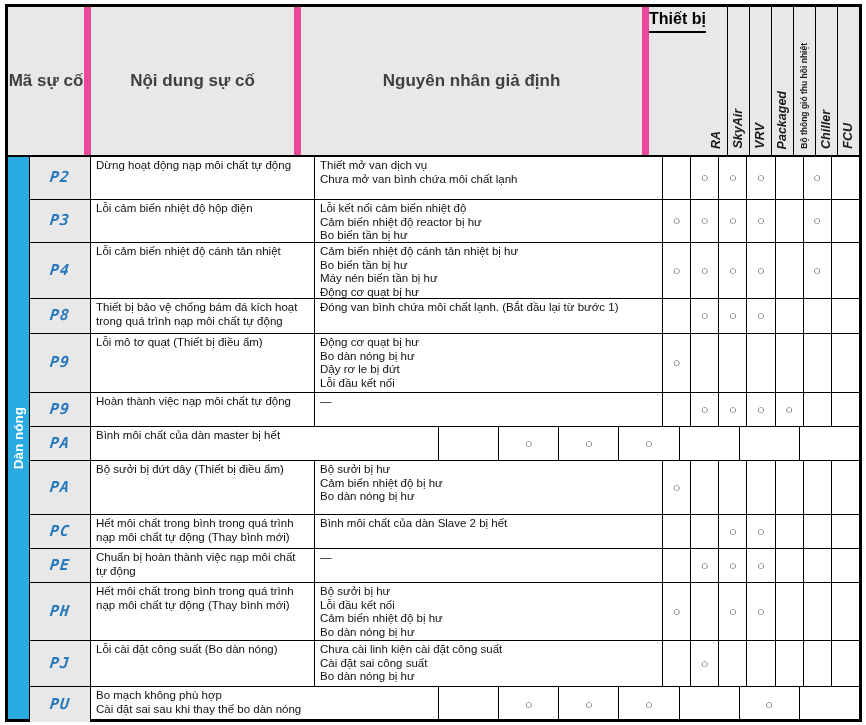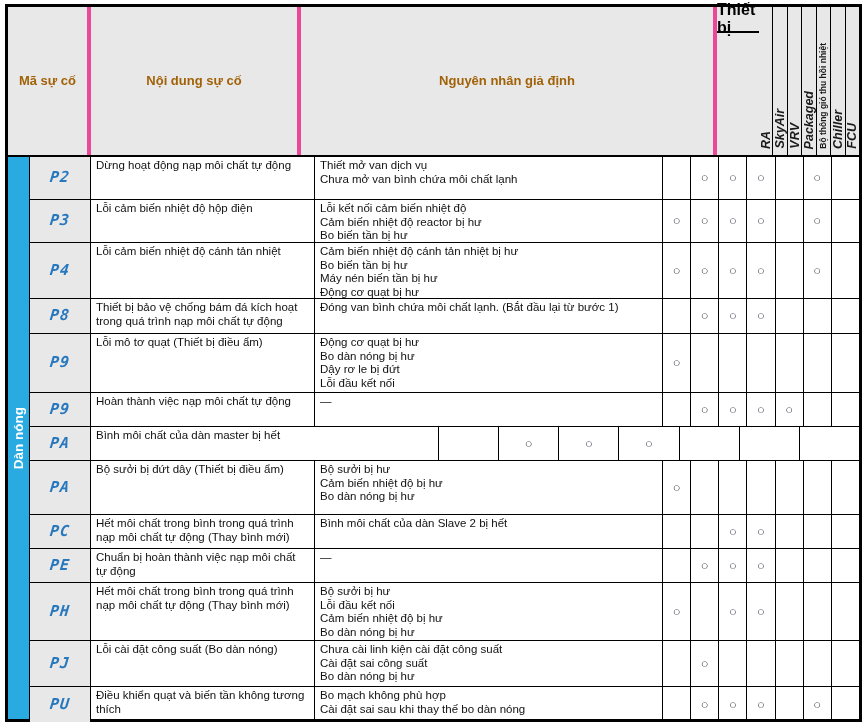--- a/index.html
+++ b/index.html
@@ -3,25 +3,25 @@
 <meta charset="utf-8">
 <style>
   * { margin:0; padding:0; box-sizing:border-box; }
   html,body { width:866px; height:725px; background:#fff; font-family:"Liberation Sans", sans-serif; }
   .page { position:relative; width:866px; height:725px; background:#fff; padding:4px 3px 3px 5px; }
 
   .tbl { width:857px; height:718px; border:3px solid #000; display:flex; flex-direction:column; background:#fff; }
 
   
   .thead { display:flex; height:150px; border-bottom:2px solid #000; background:#e8e8e8; flex:none; }
-  .th { border-right:4px solid #ec4899; display:flex; align-items:center; justify-content:center;
-        font-weight:bold; font-size:13px; color:#a16207; text-align:center; line-height:20px; }
+  .th { border-right:7px solid #ec4899; display:flex; align-items:center; justify-content:center;
+        font-weight:bold; font-size:17px; color:#404040; text-align:center; line-height:20px; }
   .w-code { width:83px; flex:none; }
   .w-content { width:210px; flex:none; }
-  .w-cause { width:416px; flex:none; }
+  .w-cause { width:348px; flex:none; }
   .equip-h { flex:1; display:flex; flex-direction:row; }
   .equip-title { height:26px; border-bottom:2px solid #000; display:flex; align-items:center; justify-content:center;
                  font-weight:bold; font-size:16px; }
   .equip-cols { flex:1; display:flex; }
   .equip-col { flex:1; border-right:1px solid #000; display:flex; align-items:flex-end; justify-content:center;
                padding-bottom:6px; overflow:hidden; }
   .equip-col:last-child { border-right:none; }
   .vtext { writing-mode:vertical-rl; transform:rotate(180deg); white-space:nowrap; }
   .equip-label { font-weight:bold; font-style:italic; font-size:12.5px; color:#1a1a1a; }
   .equip-label.small { font-size:8.5px; font-style:normal; }
@@ -339,23 +339,20 @@
               <div class="mark-cell"></div>
               <div class="mark-cell"></div>
               <div class="mark-cell"></div>
               <div class="mark-cell"></div>
             </div>
           </div>
           <div class="row" style="min-height: 35px; flex: 1 1 35px;">
             <div class="cell code">
               <span class="seg">PU</span>
             </div>
-            <div class="cell content">
-              <span class="content-line">Điều khiển quạt và biến tần không tương thích</span>
-            </div>
             <div class="cell cause">
               <span class="cause-line">Bo mạch không phù hợp</span>
               <span class="cause-line">Cài đặt sai sau khi thay thế bo dàn nóng</span>
             </div>
             <div class="cell marks">
               <div class="mark-cell"></div>
               <div class="mark-cell">○</div>
               <div class="mark-cell">○</div>
               <div class="mark-cell">○</div>
               <div class="mark-cell"></div>

